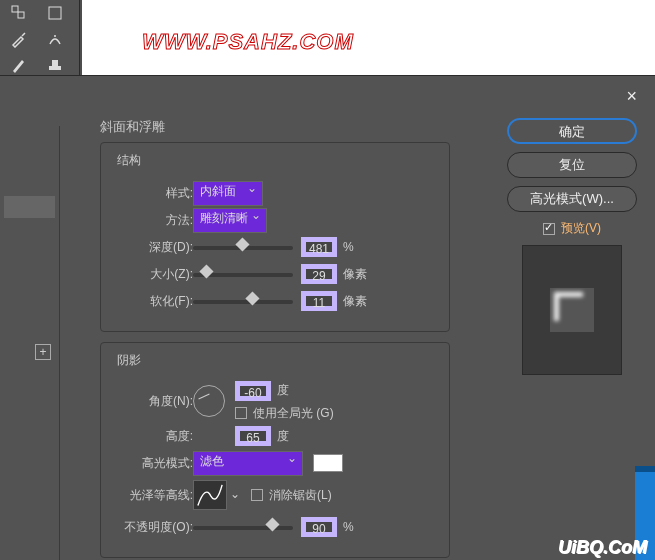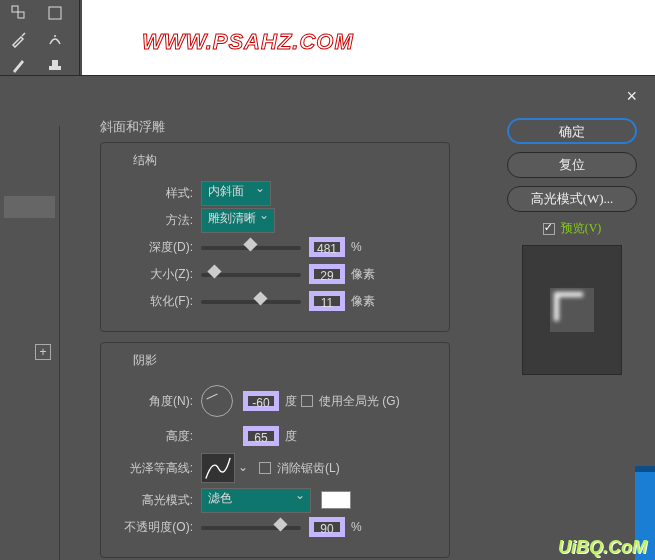--- a/index.html
+++ b/index.html
@@ -10,49 +10,49 @@
 .canvas { position: absolute; left: 82px; top: 0; right: 0; height: 84px; background: #fff; display: flex; align-items: center; padding-left: 60px; }
 .watermark { font-size: 22px; font-weight: bold; font-style: italic; color: #fff; -webkit-text-stroke: 1px #c00; letter-spacing: 1px; }
 .dialog { position: absolute; left: 0; top: 75px; right: 0; bottom: 0; background: #535353; border-top: 1px solid #2a2a2a; }
 .close-btn { position: absolute; right: 18px; top: 10px; font-size: 18px; color: #eee; cursor: pointer; }
 .left-panel { position: absolute; left: 0; top: 50px; width: 60px; bottom: 0; border-right: 1px solid #3a3a3a; }
 .left-selected { background: #666; height: 22px; margin: 70px 4px 0 4px; }
 .add-btn { position: absolute; bottom: 200px; right: 8px; width: 16px; height: 16px; border: 1px solid #aaa; display: flex; align-items: center; justify-content: center; font-size: 12px; color: #ccc; }
 .main { position: absolute; left: 100px; top: 42px; width: 350px; bottom: 0; }
 .section-title { color: #ccc; margin-bottom: 6px; font-size: 13px; }
 .fieldset { border: 1px solid #3a3a3a; border-radius: 4px; padding: 10px 12px 14px 12px; margin-bottom: 10px; }
-.fieldset-label { margin: -18px 0 8px 16px; background: #535353; display: inline-block; padding: 0 4px; color: #ccc; font-size: 12px; }
+.fieldset-label { margin: -18px 0 8px 0; background: #535353; display: inline-block; padding: 0 4px; color: #ccc; font-size: 12px; }
 .row { display: flex; align-items: center; margin: 5px 0; height: 22px; }
-.label { width: 80px; text-align: right; margin-right: 8px; color: #ccc; font-size: 12px; }
-.select { background: #0f766e; border: 1px solid #666; color: #ddd; padding: 1px 18px 1px 6px; font-size: 12px; height: 25px; position: relative; min-width: 70px; }
+.label { width: 80px; text-align: right; color: #ccc; font-size: 12px; }
+.select { background: #6d28d9; border: 1px solid #666; color: #ddd; padding: 1px 18px 1px 6px; font-size: 12px; height: 25px; position: relative; min-width: 70px; }
 .select::after { content: "⌄"; position: absolute; right: 5px; top: -1px; color: #ccc; }
 .slider { width: 100px; height: 14px; position: relative; margin-right: 8px; }
 .slider-track { position: absolute; top: 6px; left: 0; right: 0; height: 4px; background: #3a3a3a; border-radius: 2px; }
 .slider-thumb { position: absolute; top: 3px; width: 10px; height: 10px; background: #ccc; transform: rotate(45deg) translateX(-50%); }
 .input { background: #444; border: 5px solid #c4b5fd; color: #ddd; width: 36px; height: 20px; text-align: center; font-size: 12px; margin-right: 6px; }
 .unit { color: #ccc; font-size: 12px; }
 .radio { width: 12px; height: 12px; border: 1px solid #aaa; border-radius: 50%; display: inline-flex; align-items: center; justify-content: center; margin-right: 4px; position: relative; }
 .radio.checked::after { content: ""; width: 6px; height: 6px; background: #ccc; border-radius: 50%; }
 .checkbox { width: 12px; height: 12px; border: 1px solid #aaa; display: inline-block; margin-right: 6px; position: relative; }
 .checkbox.checked::after { content: "✓"; position: absolute; top: -3px; left: 0px; color: #fff; font-size: 11px; }
 .angle-dial { width: 32px; height: 32px; border: 1px solid #aaa; border-radius: 50%; position: relative; margin-right: 10px; }
 .angle-dial::after { content: ""; position: absolute; width: 12px; height: 1px; background: #ccc; top: 10px; left: 4px; transform: rotate(-25deg); }
 .contour { width: 34px; height: 30px; background: #333; border: 1px solid #666; margin-right: 6px; position: relative; }
 .contour-curve { position: absolute; inset: 2px; }
 .contour::after { content: "⌄"; position: absolute; right: -14px; top: 6px; color: #ccc; }
 .swatch { width: 30px; height: 18px; border: 1px solid #888; }
 .white { background: #fff; }
-.right-panel { position: absolute; right: 18px; top: 42px; width: 130px; font-family: Liberation Serif, serif; }
+.right-panel { position: absolute; right: 18px; top: 42px; width: 130px; }
 .btn { display: block; width: 100%; height: 26px; border: 1px solid #2a2a2a; border-radius: 13px; background: #5a5a5a; color: #eee; font-size: 13px; margin-bottom: 8px; text-align: center; line-height: 24px; cursor: pointer; }
 .btn.primary { border: 2px solid #2a7bd4; background: transparent; }
-.preview-check { display: flex; align-items: center; justify-content: center; margin: 8px 0; color: #84cc16; }
+.preview-check { display: flex; align-items: center; justify-content: center; margin: 8px 0; color: #fdba74; }
 .preview-box { width: 100px; height: 130px; background: #3a3a3a; border: 1px solid #2a2a2a; margin: 8px auto 0; display: flex; align-items: center; justify-content: center; }
 .preview-inner { width: 44px; height: 44px; background: #555; position: relative; }
 .preview-inner::before { content: ""; position: absolute; top: 4px; left: 4px; width: 24px; height: 24px; border-top: 5px solid #eee; border-left: 5px solid #eee; filter: blur(2px); }
-.uibq { position: absolute; right: 8px; bottom: 2px; font-size: 18px; font-weight: bold; color: #bef264; font-style: italic; text-shadow: 1px 1px 0 #fff; }
+.uibq { position: absolute; right: 8px; bottom: 2px; font-size: 18px; font-weight: bold; color: #ffffff; font-style: italic; text-shadow: 1px 1px 0 #fff; }
 .blue-edge { position: absolute; right: 0; top: 390px; width: 20px; height: 170px; background: #1a7fd4; border-top: 6px solid #0a4f8a; }
 </style>
 </head>
 <body>
 
 <div class="toolbar">
   <div class="tool-row">
     <div class="tool-icon">
         <svg width="18" height="18" viewBox="0 0 18 18">
           <rect x="2" y="2" width="6" height="6" fill="none" stroke="#ddd"></rect>
@@ -146,55 +146,55 @@
         <span class="unit">像素</span>
       </div>
     </div>
 
     <div class="fieldset">
       <div class="fieldset-label">阴影</div>
 
       <div class="row" style="height:38px">
         <div class="label">角度(N):</div>
         <div class="angle-dial"></div>
-        <div style="display:flex;flex-direction:row;gap:4px">
+        <div style="display:flex;flex-direction:column;gap:4px">
           <div style="display:flex;align-items:center">
             <div class="input">-60</div>
             <span class="unit">度</span>
           </div>
           <div style="display:flex;align-items:center">
             <span class="checkbox"></span>
             <span>使用全局光 (G)</span>
           </div>
         </div>
       </div>
       <div class="row">
         <div class="label">高度:</div>
         <div style="width:42px"></div>
         <div class="input">65</div>
         <span class="unit">度</span>
+      </div>
+      <div class="row">
+        <div class="label">高光模式:</div>
+        <div class="select" style="min-width:110px">滤色</div>
+        <div style="width:10px"></div>
+        <div class="swatch white"></div>
       </div>
       <div class="row" style="height:32px">
         <div class="label">光泽等高线:</div>
         <div class="contour">
           <svg class="contour-curve" viewBox="0 0 30 26">
               <path d="M2 24 Q10 2 16 14 Q22 24 28 2" stroke="#fff" fill="none" stroke-width="1.5"></path>
             </svg>
         </div>
         <div style="width:18px"></div>
         <span class="checkbox"></span>
         <span>消除锯齿(L)</span>
       </div>
       <div class="row">
-        <div class="label">高光模式:</div>
-        <div class="select" style="min-width:110px">滤色</div>
-        <div style="width:10px"></div>
-        <div class="swatch white"></div>
-      </div>
-      <div class="row">
         <div class="label">不透明度(O):</div>
         <div class="slider">
             <div class="slider-track"></div>
             <div class="slider-thumb" style="left:78%"></div>
           </div>
         <div class="input">90</div>
         <span class="unit">%</span>
       </div>
       
       

